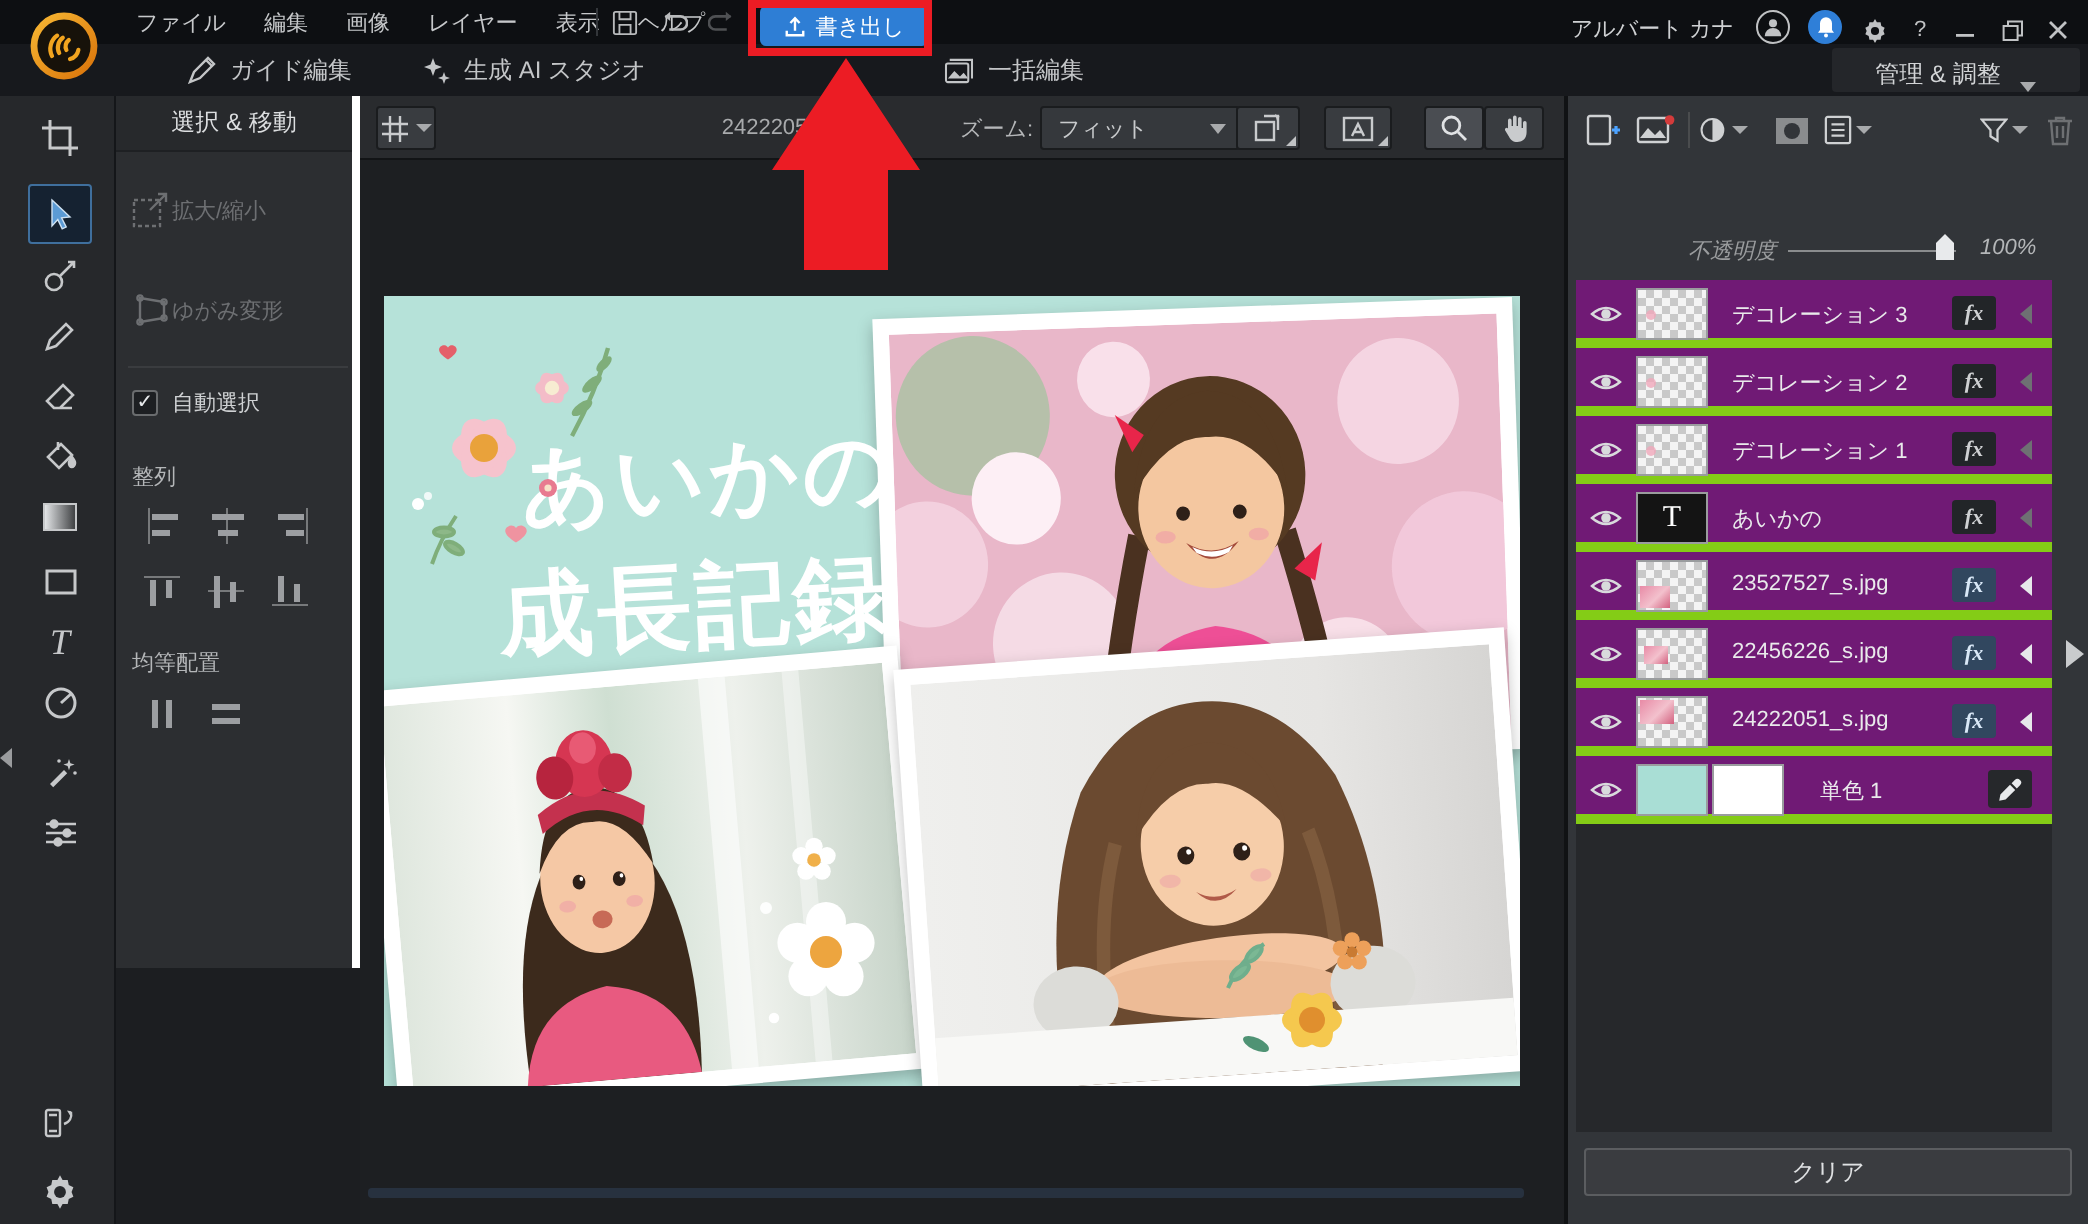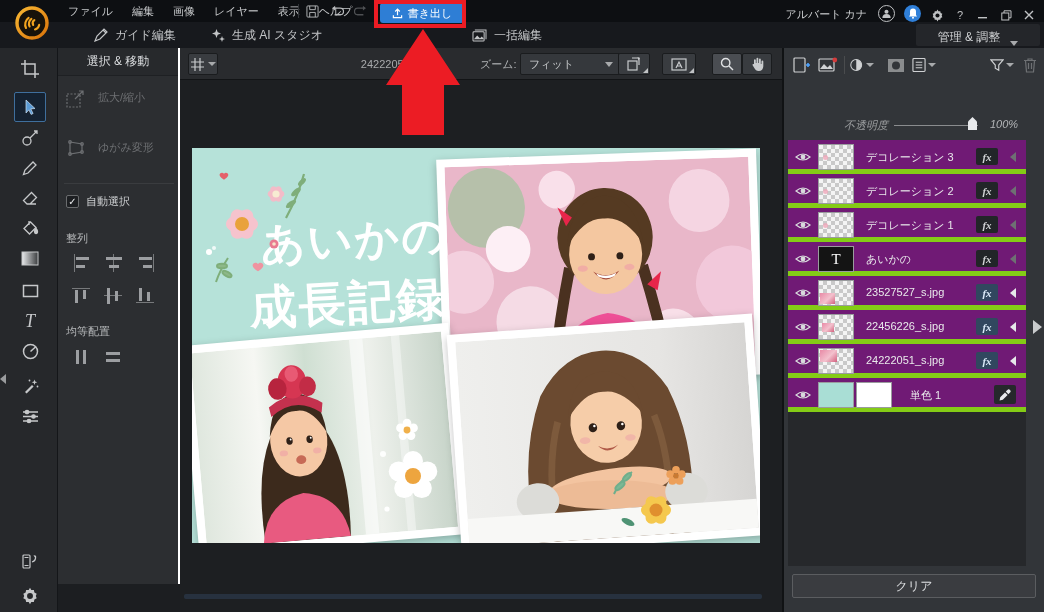--- a/index.html
+++ b/index.html
@@ -28,23 +28,23 @@
   .chev { width:0; height:0; border-left:4px solid transparent; border-right:4px solid transparent; border-top:5px solid #a8aaac; }
 
   
   #tool-strip { position:absolute; left:0; top:48px; width:58px; height:564px; background:#26282b; border-right:1px solid #141619; }
   .tool { position:absolute; left:18px; width:24px; height:24px; display:flex; align-items:center; justify-content:center; color:#c6c8ca; }
   .tool.selected { left:14px; width:32px; height:30px; background:#152231; border:1px solid #3f6f9d; border-radius:2px; }
   #left-collapse { position:absolute; left:0; top:318px; width:9px; height:26px; display:flex; align-items:center; color:#8a8c8e; }
   .tri-left { width:0; height:0; border-top:5px solid transparent; border-bottom:5px solid transparent; border-right:6px solid #9a9c9e; }
 
   
-  #left-options { position:absolute; left:58px; top:48px; width:122px; height:536px; background:#2c2e31; border-right:2px solid #ffffff; }
+  #left-options { position:absolute; left:58px; top:48px; width:122px; height:436px; background:#2c2e31; border-right:4px solid #ffffff; }
   #opts-header { position:absolute; left:0; top:0; width:100%; height:28px; display:flex; align-items:center; justify-content:center; color:#dcdee0; font-size:12px; border-bottom:1px solid #1e2023; background:#27292c; }
-  .opt-btn { position:absolute; left:8px; width:106px; height:30px; display:flex; align-items:flex-start; gap:12px; color:#6d6f72; }
+  .opt-btn { position:absolute; left:8px; width:106px; height:30px; display:flex; align-items:center; gap:0; color:#6d6f72; }
   .opt-divider { position:absolute; left:6px; width:110px; height:1px; background:#3a3c3f; }
   .chk-row { position:absolute; left:8px; top:146px; display:flex; align-items:center; gap:7px; color:#cfd1d3; }
   .checkbox { width:13px; height:13px; background:#1d1f22; border:1px solid #6a6c6e; border-radius:2px; color:#e8eaec; font-size:10px; line-height:11px; text-align:center; }
   .sec-label { position:absolute; left:8px; color:#b4b6b8; }
   .align-grid { position:absolute; left:14px; display:flex; gap:12px; }
   .al { width:20px; height:18px; position:relative; opacity:.8; }
   .al .bar { position:absolute; background:#b9bbbd; }
   .al .ln { position:absolute; background:#8a8c8e; }
 
   

